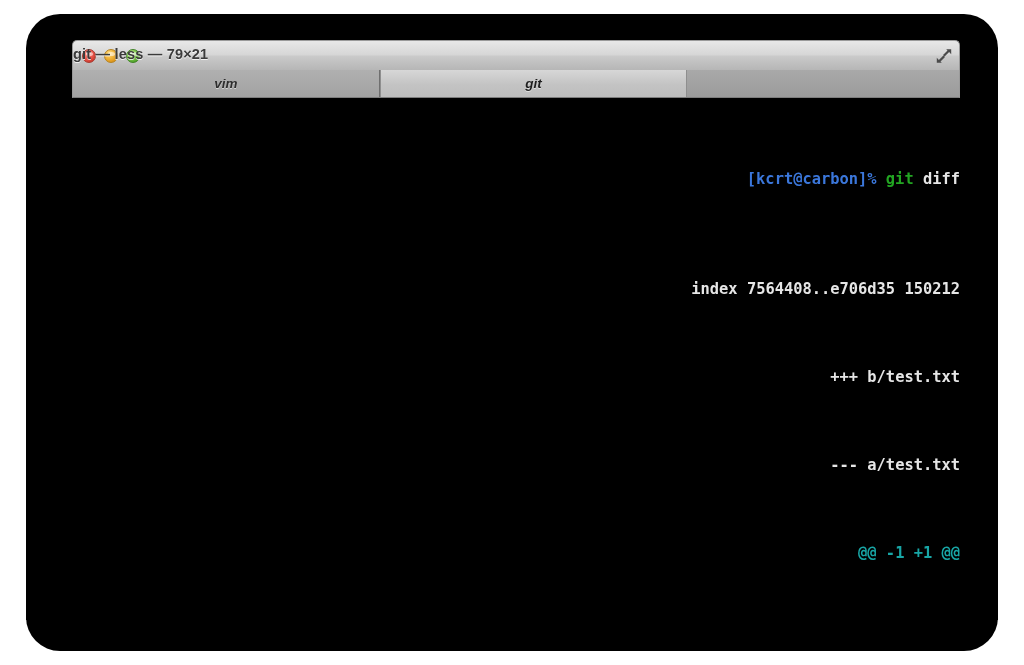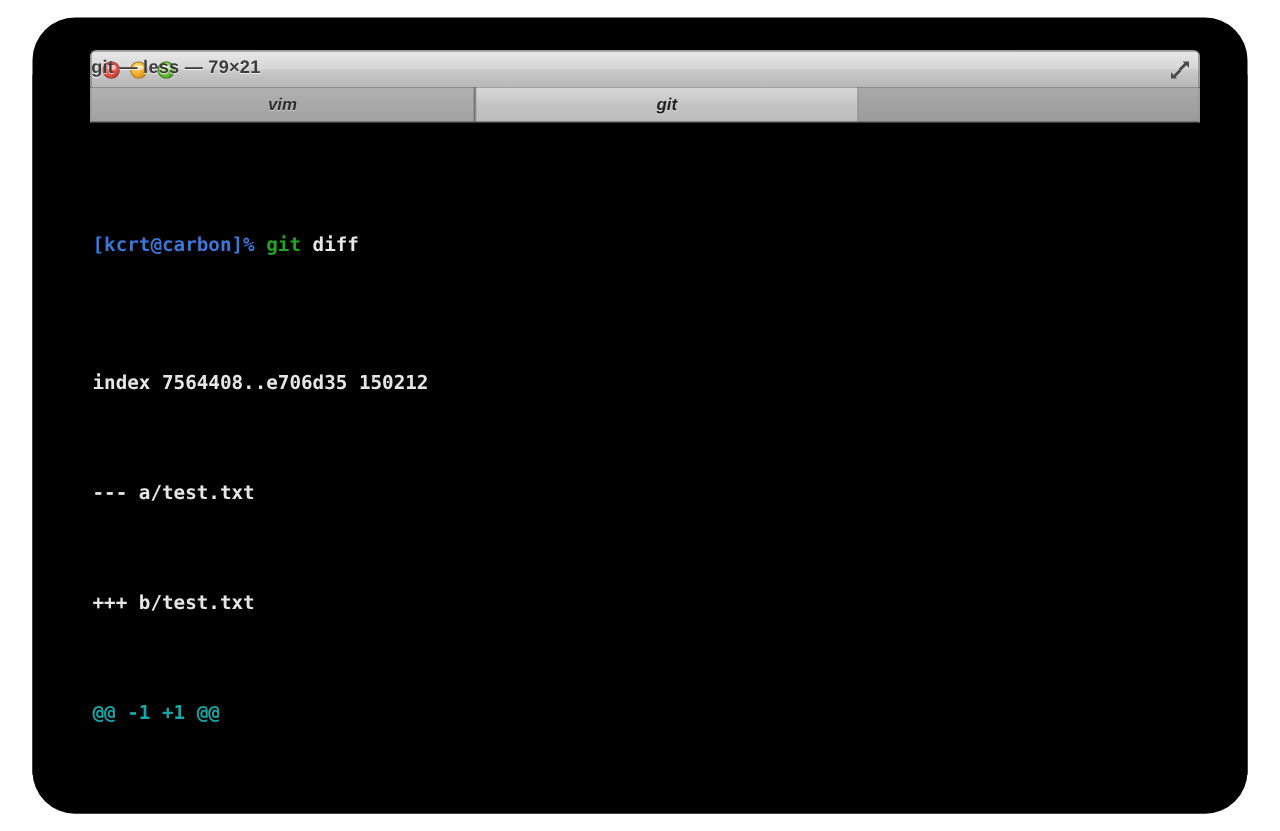--- a/index.html
+++ b/index.html
@@ -152,33 +152,34 @@
   }
   #tab-filler {
     flex: 1;
     background: linear-gradient(to bottom, #a9a9a9 0%, #9b9b9b 100%);
   }
 
   
   #terminal {
     position: absolute;
     left: 72px;
-    top: 116px;
+    top: 99px;
     width: 888px;
     height: 520px;
     background: #000000;
     font-family: "DejaVu Sans Mono", "Liberation Mono", monospace;
     font-size: 15.4px;
     font-weight: bold;
     line-height: 22px;
     color: #d8d8d8;
     padding: 3px 0 0 2px;
     box-sizing: border-box;
     overflow: hidden;
     white-space: pre;
+    text-align: right;
   }
   .row { position: relative; height: 22px; }
 
   .c-white  { color: #e6e6e6; }
   .c-blue   { color: #3b77db; }
   .c-green  { color: #22a522; }
   .c-cyan   { color: #18a6a6; }
 
   .right-prompt {
     position: absolute;
@@ -219,23 +220,23 @@
     <div id="tab-filler"></div>
   </div>
 
   <div id="terminal">
 
     <div class="row"><span class="c-blue">[kcrt@carbon]%</span><span class="c-white"> </span><span class="c-green">git</span><span class="c-white"> diff</span></div>
 
 
     <div class="row"><span class="c-white">index 7564408..e706d35 150212</span></div>
 
+    <div class="row"><span class="c-white">+++ b/test.txt</span></div>
+
     <div class="row"><span class="c-white">--- a/test.txt</span></div>
-
-    <div class="row"><span class="c-white">+++ b/test.txt</span></div>
 
     <div class="row"><span class="c-cyan">@@ -1 +1 @@</span></div>
 
     
 
     
 
     
 
   </div>

